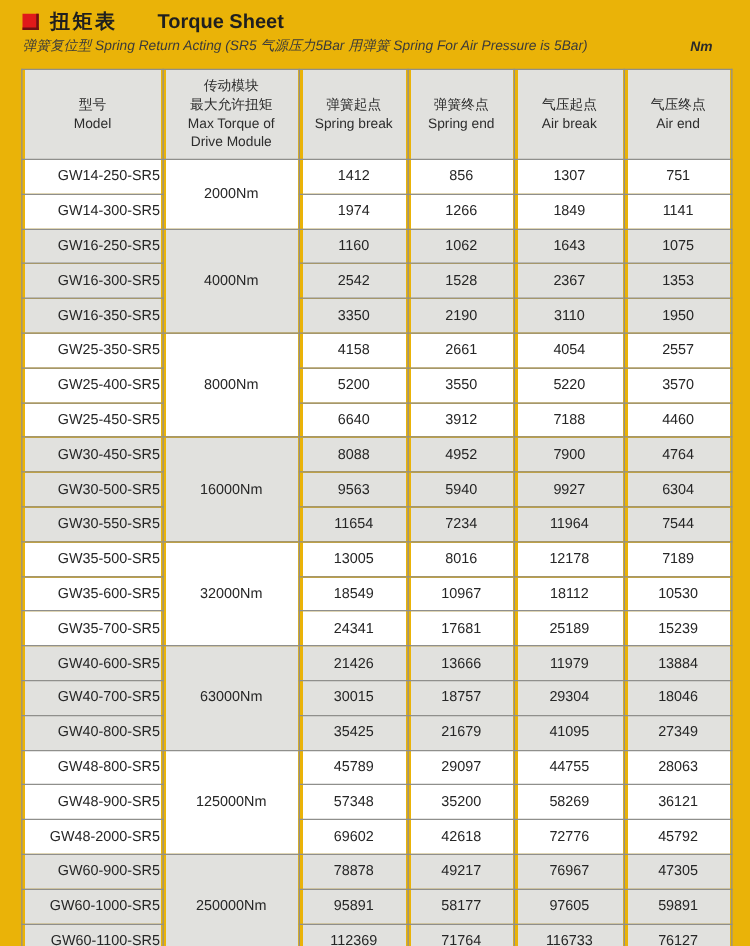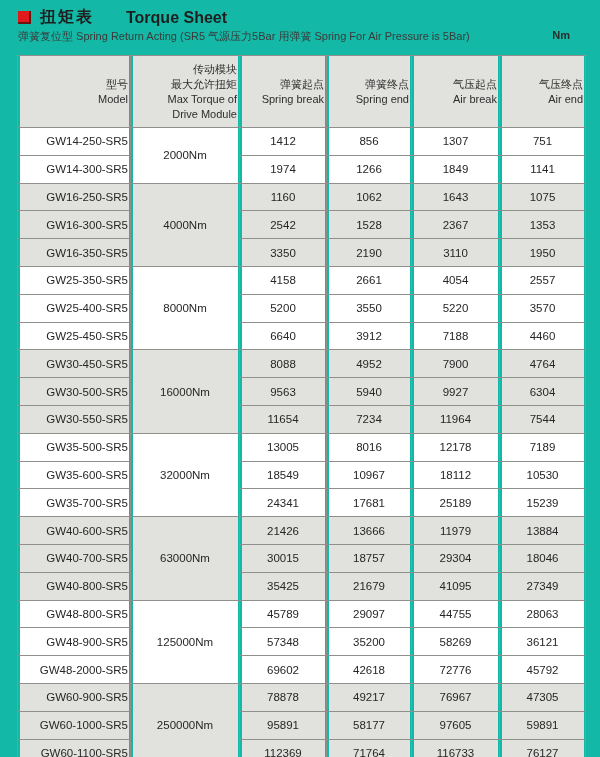--- a/index.html
+++ b/index.html
@@ -1,20 +1,20 @@
 <!DOCTYPE html>
 <html><head>
 <meta charset="utf-8">
 <style>
   html, body { margin: 0; padding: 0; background: #ffffff; }
   .page {
     position: relative;
     width: 600px;
     height: 757px;
-    background: #14b8a6;
+    background: #eab308;
     font-family: "Liberation Sans", "DejaVu Sans", sans-serif;
     color: #2d2d2d;
     overflow: hidden;
   }
   .title-row {
     position: absolute;
     left: 18px;
     top: 7px;
     display: flex;
     align-items: center;
@@ -30,24 +30,25 @@
   }
   .title-zh { font-size: 16px; font-weight: bold; letter-spacing: 2px; color: #1f1f1f; }
   .title-en { font-size: 16px; font-weight: bold; margin-left: 32px; color: #1f1f1f; }
   .subtitle-row {
     position: absolute;
     left: 18px;
     top: 29px;
     width: 552px;
     display: flex;
     justify-content: space-between;
-    align-items: flex-start;
+    align-items: flex-end;
     font-size: 11px;
     color: #3a3a3a;
     white-space: nowrap;
+    font-style: italic;
   }
   .unit { font-weight: bold; color: #2a2a2a; }
 
   .torque-table {
     position: absolute;
     left: 17px;
     top: 55px;
     width: 568px;
     border-collapse: collapse;
     table-layout: fixed;
@@ -60,21 +61,20 @@
     vertical-align: middle;
     overflow: hidden;
   }
   .torque-table thead th {
     height: 71px;
     background-color: #e1e1de;
     font-size: 11px;
     font-weight: normal;
     line-height: 15px;
     color: #2d2d2d;
-    text-align: right;
   }
   .torque-table tbody td {
     height: 26.8px;
     font-size: 11.5px;
     background-color: #ffffff;
     color: #262626;
   }
   .torque-table tbody tr.shaded td { background-color: #e1e1de; }
   td.model-cell { text-align: right; }
   td.model-cell .model-text { display: block; padding-left: 11px; }

